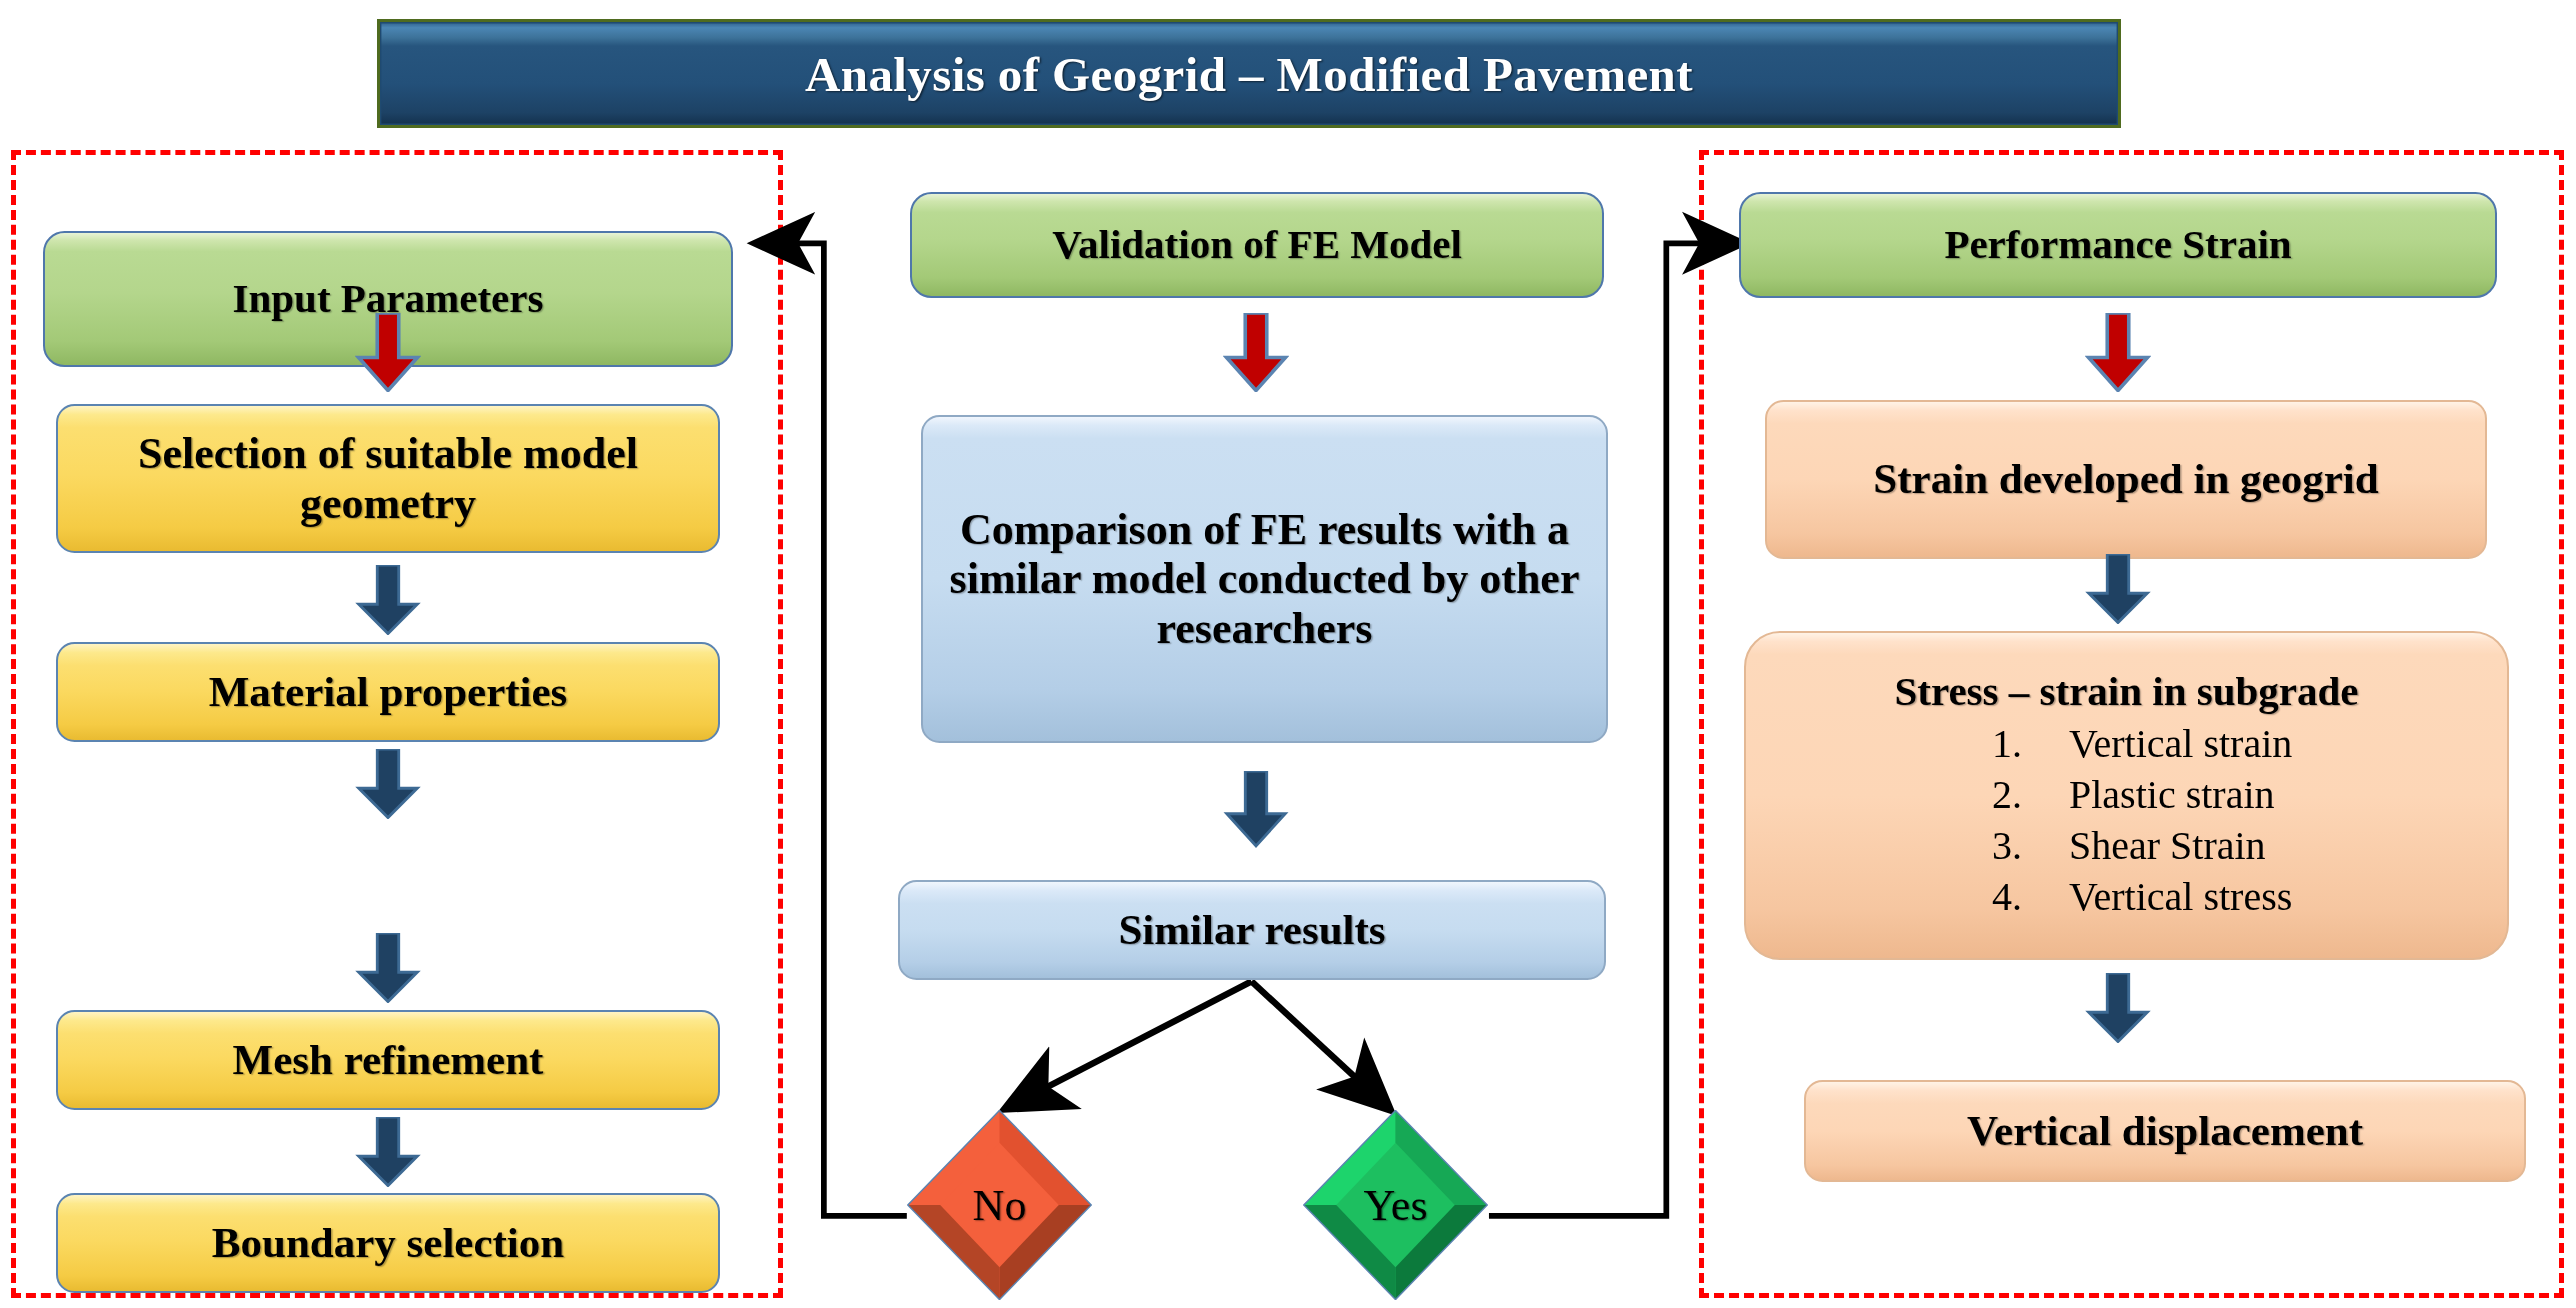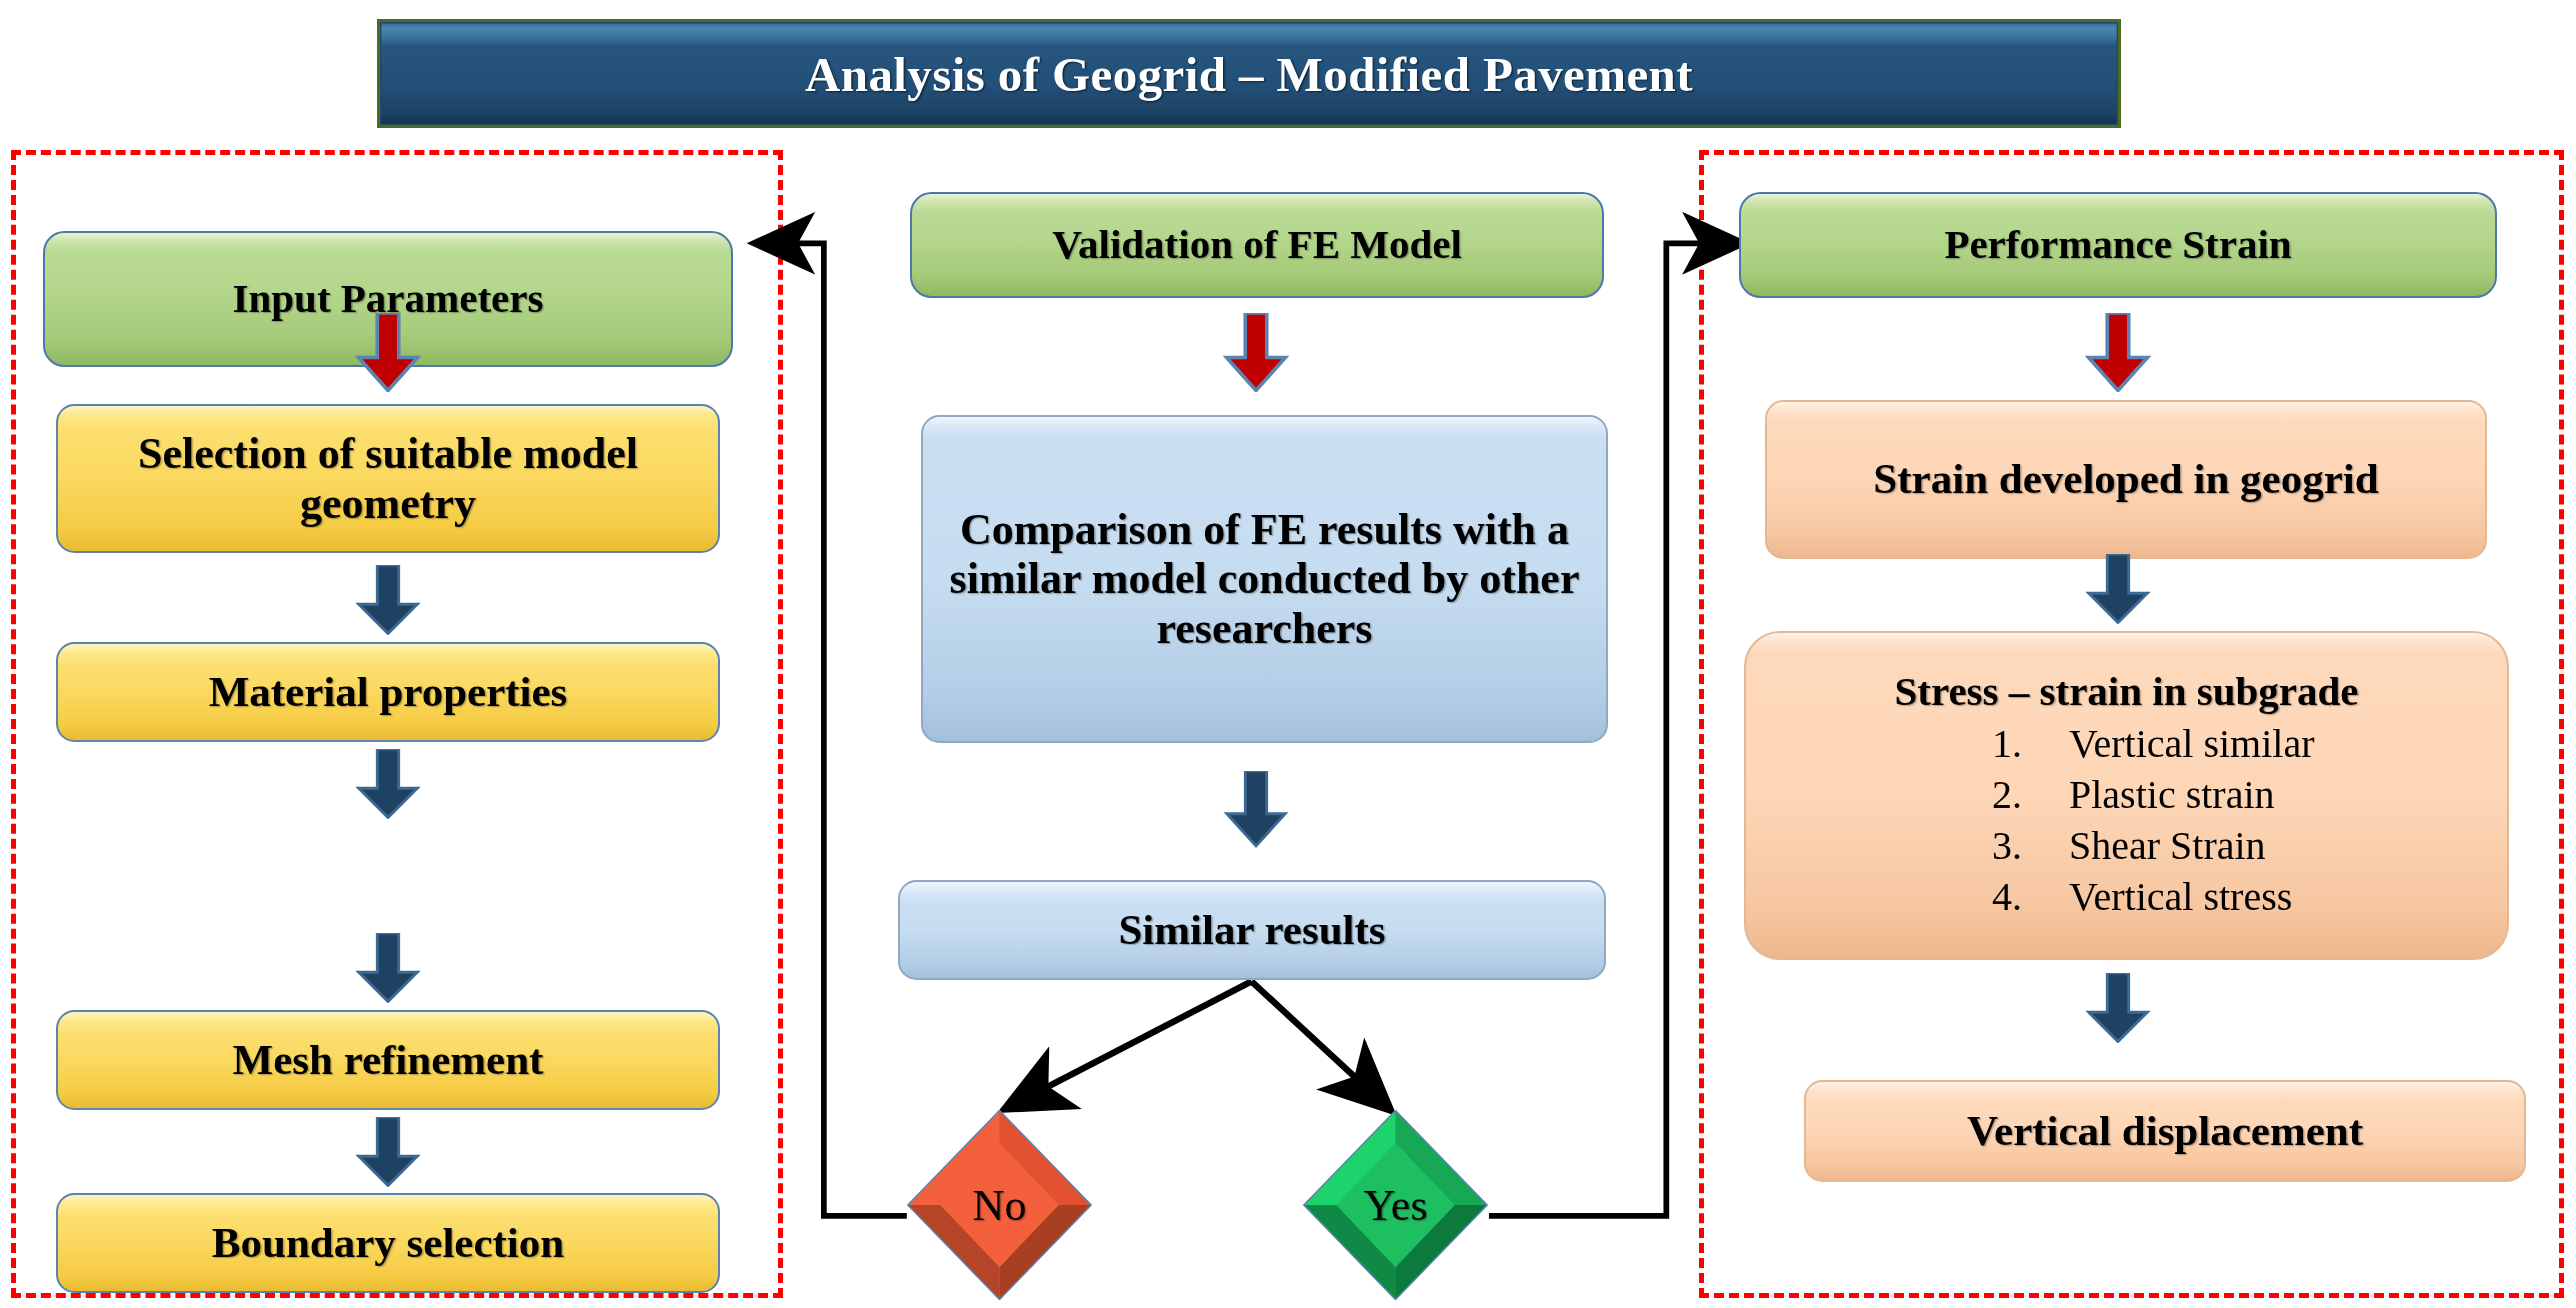--- a/index.html
+++ b/index.html
@@ -249,21 +249,21 @@
     <svg width="66" height="70" viewBox="0 0 92 98">
       <path d="M31,0 L61,0 L61,55 L87,55 L46,96 L5,55 L31,55 Z" fill="#1f4162" stroke="#3d6a94" stroke-width="4"></path>
     </svg>
   </div>
 
   <div class="node n-peach" style="left:1744px;top:631px;width:765px;height:329px;border-radius:36px;">
     <div class="inner stress-wrap">
       <div class="stress-title">Stress – strain in subgrade</div>
       <ul class="stress-list">
         <li>
-          <span class="num">1.</span><span>Vertical similar</span>
+          <span class="num">1.</span><span>Vertical strain</span>
         </li>
         <li>
           <span class="num">2.</span><span>Plastic strain</span>
         </li>
         <li>
           <span class="num">3.</span><span>Shear Strain</span>
         </li>
         <li>
           <span class="num">4.</span><span>Vertical stress</span>
         </li>

